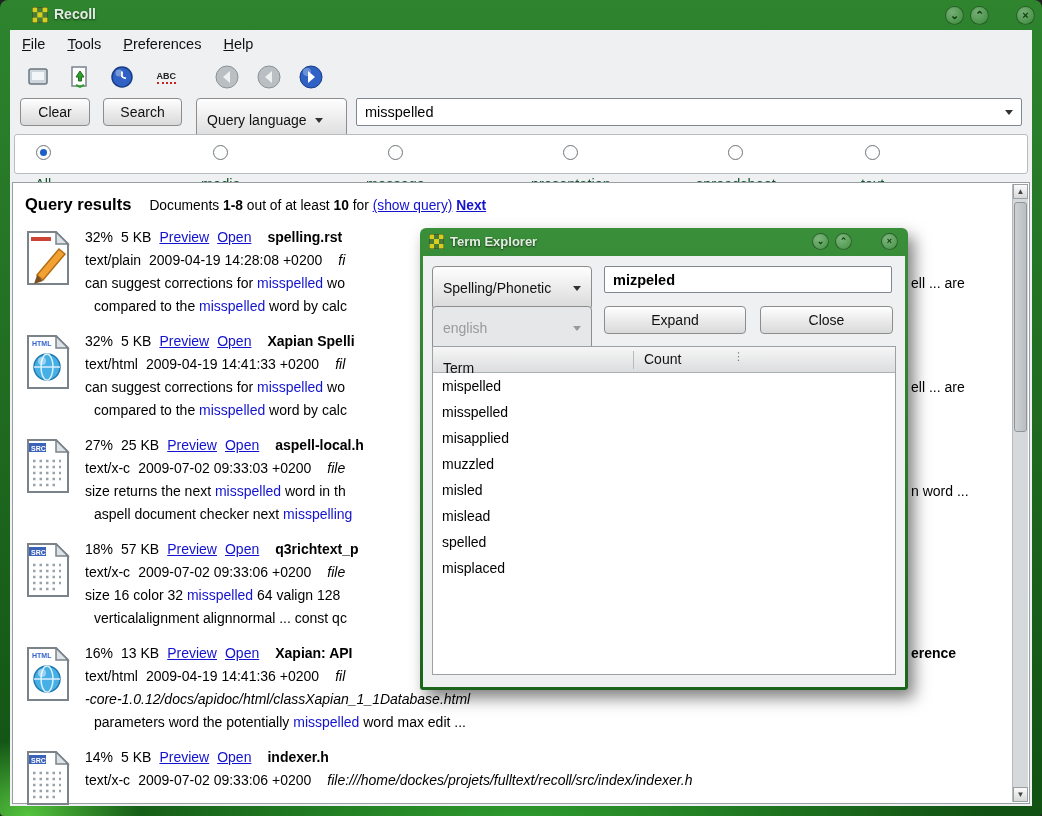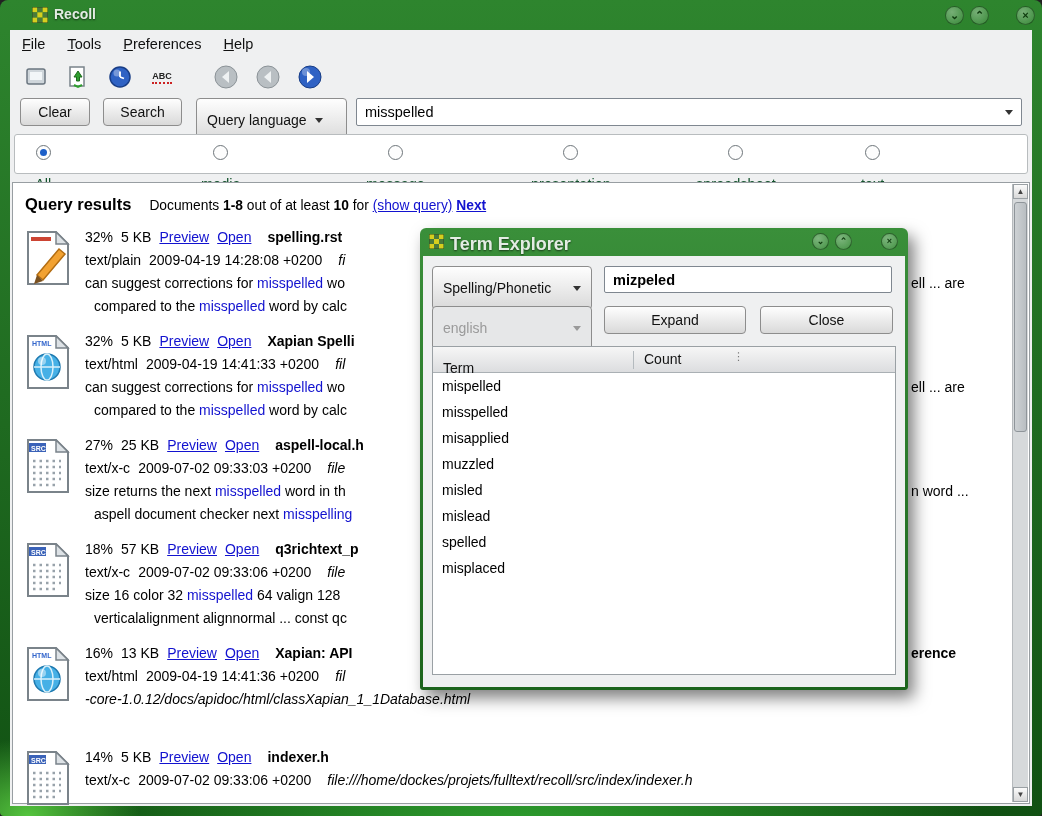--- a/index.html
+++ b/index.html
@@ -23,21 +23,21 @@
     border: 1px solid rgba(10,45,10,.55); color: #0d3a0d; font-size: 11px; font-weight: bold;
     display: flex; align-items: center; justify-content: center; line-height: 1; }
   
   .content { position: absolute; left: 10px; top: 30px; width: 1022px; height: 776px; background: #eff0f1; }
   .menubar { position: absolute; left: 0; top: 0; width: 100%; height: 28px; display: flex;
     align-items: center; padding-left: 12px; gap: 22px; font-size: 14.5px; color: #111; }
   .menu-item { display: inline-block; }
   .menu-item::first-letter { text-decoration: underline; }
   .toolbar { position: absolute; left: 0; top: 28px; width: 100%; height: 38px; display: flex;
     align-items: center; padding-left: 12px; }
-  .tbtn { width: 28px; height: 28px; margin-right: 14px; display: flex; align-items: center; justify-content: center; }
+  .tbtn { width: 28px; height: 28px; margin-right: 14px; display: flex; align-items: center; justify-content: flex-end; }
   .tbtn.navgap { margin-left: 22px; }
   .spellico { font-size: 9px; font-weight: bold; color: #222; border-bottom: 2px dotted #cc2222; padding-bottom: 1px; }
   
   .btn { position: absolute; height: 28px; display: flex; align-items: center; justify-content: center;
     background: linear-gradient(#fefefe, #d9d9d9); border: 1px solid #8d8d8d; border-radius: 4px;
     font-size: 14px; color: #111; }
   .combo { position: absolute; height: 44px; display: flex; align-items: center;
     background: linear-gradient(#fefefe, #d9d9d9); border: 1px solid #8d8d8d; border-radius: 4px;
     font-size: 14px; color: #111; padding: 12px 10px; gap: 8px; }
   .combo.disabled { color: #9a9a9a; background: #e6e7e8; }
@@ -80,21 +80,21 @@
   .sb-btn { position: absolute; left: 0; width: 15px; height: 15px; background: linear-gradient(#fbfbfb,#d8d8d8);
     border: 1px solid #9aa0a4; font-size: 8px; color: #444; display: flex; align-items: center; justify-content: center; }
   .sb-thumb { position: absolute; left: 1px; width: 13px; top: 18px; height: 230px;
     background: linear-gradient(90deg,#cdd1d4,#b9bec2); border: 1px solid #8f959a; border-radius: 3px; }
   
   .dialog { position: absolute; left: 420px; top: 228px; width: 488px; height: 462px; z-index: 50;
     border-radius: 6px 6px 3px 3px; box-shadow: 6px 8px 16px rgba(0,0,0,.5);
     background: linear-gradient(#3a8f3a, #1c641c); }
   .dlg-titlebar { position: absolute; left: 0; top: 0; width: 100%; height: 28px; }
   .dlg-titlebar .app-ico { position: absolute; left: 9px; top: 6px; }
-  .dlg-title { position: absolute; left: 30px; top: 6px; font-size: 18px; font-weight: bold;
+  .dlg-title { position: absolute; left: 30px; top: 6px; font-size: 13px; font-weight: bold;
     color: #e3ece3; text-shadow: 0 1px 2px rgba(0,0,0,.6); }
   .dlg-btn { position: absolute; top: 5px; width: 17px; height: 17px; border-radius: 50%;
     background: radial-gradient(circle at 35% 30%, rgba(255,255,255,.35), rgba(255,255,255,.06));
     border: 1px solid rgba(10,45,10,.55); color: #0d3a0d; font-size: 9px; font-weight: bold;
     display: flex; align-items: center; justify-content: center; line-height: 1; }
   .dlg-body { position: absolute; left: 3px; top: 28px; right: 3px; bottom: 3px; background: #eff0f1; }
   .dlg-input { position: absolute; left: 181px; top: 10px; width: 288px; height: 27px; background: #fff;
     border: 1px solid #7f8790; border-radius: 2px; }
   .dlg-input input { width: 100%; height: 100%; border: none; outline: none; background: transparent;
     font-size: 14.5px; padding-left: 8px; font-family: "Liberation Sans", sans-serif; color: #000; font-weight: bold; }
@@ -364,20 +364,23 @@
         <div class="rlines">
           <div class="rl">
             <span>16%</span><span class="gap">13 KB</span><span class="lnk gap">Preview</span><span class="lnk gap">Open</span><span class="b gap2">Xapian: API </span><span class="frag b">erence</span>
           </div>
           <div class="rl">
             <span>text/html</span><span class="gap">2009-04-19 14:41:36 +0200</span><span class="i gap2">fil</span>
           </div>
           <div class="rl">
             <span class="i">-core-1.0.12/docs/apidoc/html/classXapian_1_1Database.html</span>
           </div>
+          <div class="rl indent">
+            <span>parameters word the potentially </span><span class="hl">misspelled</span><span> word max edit ...</span>
+          </div>
         </div>
       </div>
 
       <div class="result" style="top:564px">
         <svg class="ricon" viewBox="0 0 46 54">
             <use href="#sym-src"></use>
           </svg>
         <div class="rlines">
           <div class="rl">
             <span>14%</span><span class="gap">5 KB</span><span class="lnk gap">Preview</span><span class="lnk gap">Open</span><span class="b gap2">indexer.h</span>

